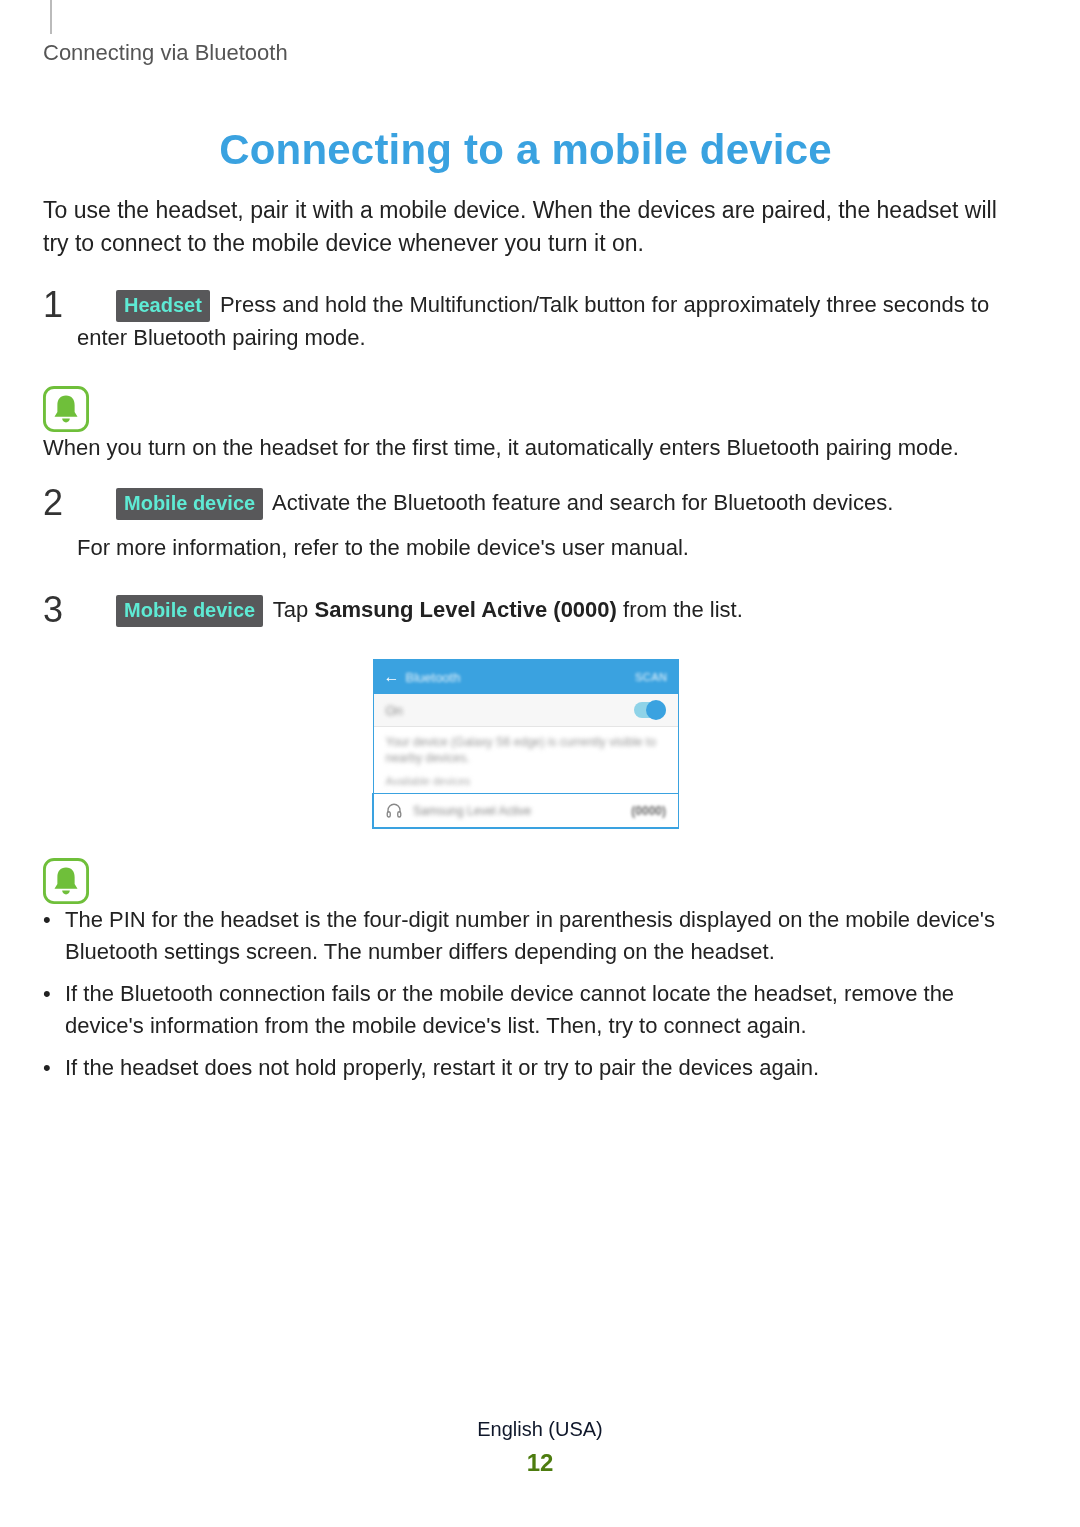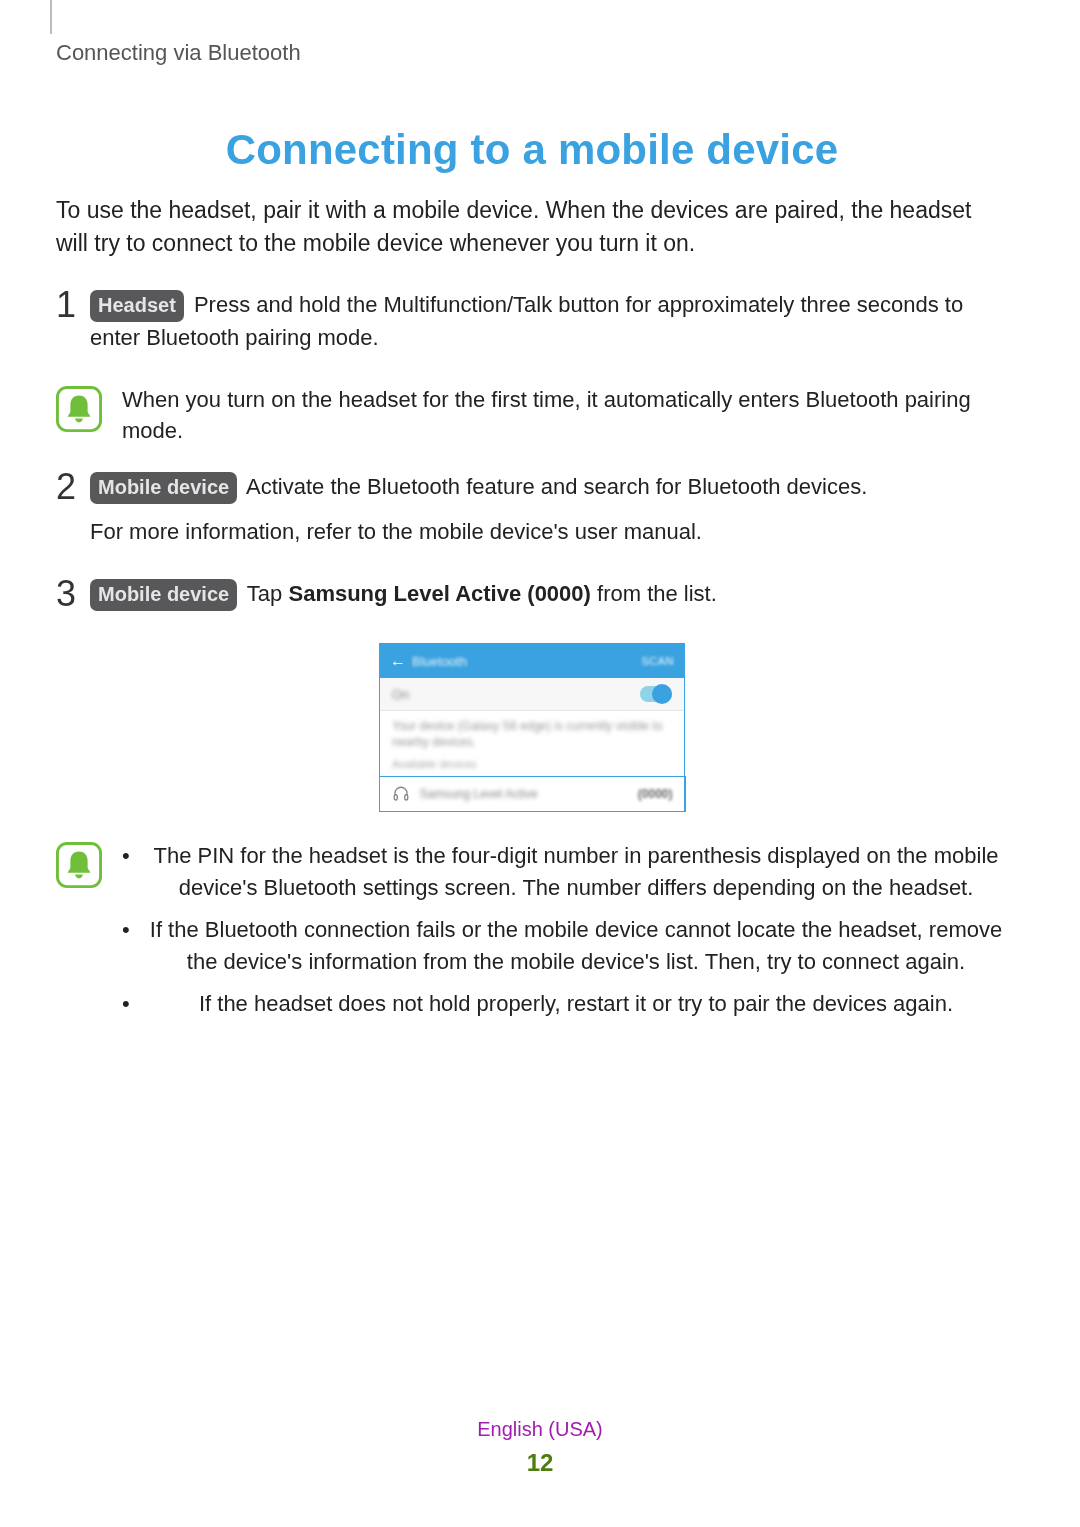--- a/index.html
+++ b/index.html
@@ -1,51 +1,51 @@
 <!DOCTYPE html>
 <html><head>
 <meta charset="utf-8">
 <style>
   * { box-sizing: border-box; margin: 0; padding: 0; }
   html, body { width: 1080px; height: 1527px; background: #fff; font-family: "Segoe UI", "Myriad Pro", Arial, sans-serif; color: #222; }
-  .page { position: relative; width: 1080px; height: 1527px; padding: 40px 72px 60px 56px; }
+  .page { position: relative; width: 1080px; height: 1527px; padding: 40px 72px 60px 43px; }
   .tab-rule { position: absolute; left: 50px; top: 0; width: 2px; height: 34px; background: #bbb; }
   .breadcrumb { font-size: 22px; color: #555; margin-bottom: 60px; margin-left: 0; }
   .title { font-size: 42px; font-weight: 700; color: #3aa2e0; margin-bottom: 20px; letter-spacing: 0.2px; text-align: center; }
   .intro { font-size: 23px; line-height: 1.45; color: #222; margin-bottom: 28px; }
   .step { display: flex; align-items: flex-start; margin-bottom: 18px; }
   .step-num { font-size: 36px; font-weight: 400; color: #333; width: 34px; flex: 0 0 34px; line-height: 1; margin-top: -2px; }
   .step-body { flex: 1; font-size: 22px; line-height: 1.45; color: #222; }
   .step-body p { margin-bottom: 12px; }
-  .tag { display: inline-block; background: #58585a; color: #e5e5e5; font-weight: 600; font-size: 20px; padding: 1px 8px 2px 8px; margin-right: 4px; border-radius: 7px; vertical-align: baseline; }
-  .note-row { display: flex; align-items: flex-start; margin: 10px 0 24px 0; }
+  .tag { display: inline-block; background: #58585a; color: #5eead4; font-weight: 600; font-size: 20px; padding: 1px 8px 2px 8px; margin-right: 4px; border-radius: 2px; vertical-align: baseline; margin-left: 39px; }
+  .note-row { display: flex; align-items: flex-start; margin: 10px 0 24px 0; flex-direction: column; }
   .note-icon { flex: 0 0 46px; width: 46px; height: 46px; margin-right: 20px; margin-top: 2px; }
   .note-body { flex: 1; font-size: 22px; line-height: 1.45; color: #222; }
   .note-list { list-style: none; padding-left: 0; }
-  .note-list li { position: relative; padding-left: 22px; margin-bottom: 10px; text-align: center; }
+  .note-list li { position: relative; padding-left: 22px; margin-bottom: 10px; }
   .note-list li::before { content: "•"; position: absolute; left: 0; top: 0; font-size: 22px; color: #222; }
   .bold { font-weight: 700; }
   .screenshot-wrap { display: flex; justify-content: center; margin: 20px 0 28px 0; }
   .phone { width: 306px; border: 1.5px solid #3aa2e0; font-size: 13px; color: #999; background: #fff; }
   .phone-header { background: #3aa2e0; color: #fff; display: flex; align-items: center; justify-content: space-between; padding: 6px 10px; height: 34px; }
   .phone-header .back { font-size: 16px; color: #fff; margin-right: 6px; }
   .phone-header .ph-title { font-size: 13px; color: rgba(255,255,255,0.85); filter: blur(1.5px); flex:1; }
   .phone-header .scan { font-size: 11px; color: rgba(255,255,255,0.9); filter: blur(1.5px); letter-spacing: 0.5px; }
   .phone-row { display: flex; align-items: center; justify-content: space-between; padding: 8px 12px; border-bottom: 1px solid #e5e5e5; background:#f7f7f7; }
   .phone-row .lbl { filter: blur(2px); color:#888; }
   .toggle { width: 32px; height: 16px; background: #8fd3e8; border-radius: 16px; position: relative; }
   .toggle::after { content:""; position:absolute; right:0; top:-2px; width:20px; height:20px; background:#3aa2e0; border-radius:50%; }
   .phone-desc { padding: 8px 12px 4px 12px; font-size: 12px; color:#999; filter: blur(2px); line-height:1.3; }
   .phone-sub { padding: 4px 12px 6px 12px; font-size: 11px; color:#aaa; filter: blur(2px); }
   .phone-device { display:flex; align-items:center; padding: 8px 12px; border: 1.5px solid #3aa2e0; margin: 0 -1.5px -1.5px -1.5px; }
   .hp-icon { width:18px; height:18px; margin-right:10px; flex:0 0 18px; }
   .phone-device .dname { filter: blur(2px); color:#888; flex:1; font-size:12px; }
   .phone-device .dpin { filter: blur(1.5px); color:#666; font-weight:600; font-size:12px; }
   .footer { position: absolute; bottom: 50px; left: 0; width: 100%; text-align: center; }
-  .footer .lang { font-size: 20px; color: #a21caf; }
+  .footer .lang { font-size: 20px; color: #0f172a; }
   .footer .pnum { font-size: 24px; font-weight: 700; color: #4d7c0f; margin-top: 8px; }
 </style>
 </head>
 <body>
 
 <div class="page">
   <div class="tab-rule"></div>
 
   <div class="breadcrumb">Connecting via Bluetooth</div>
 

